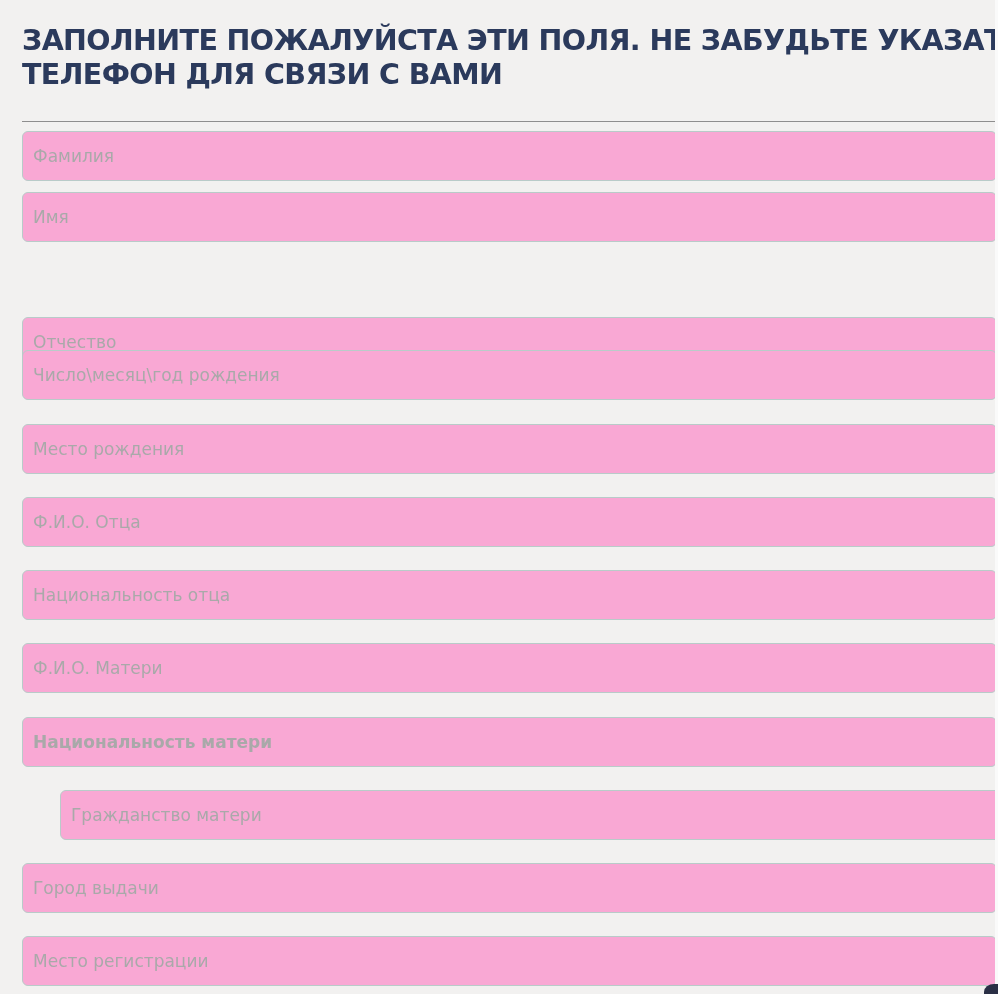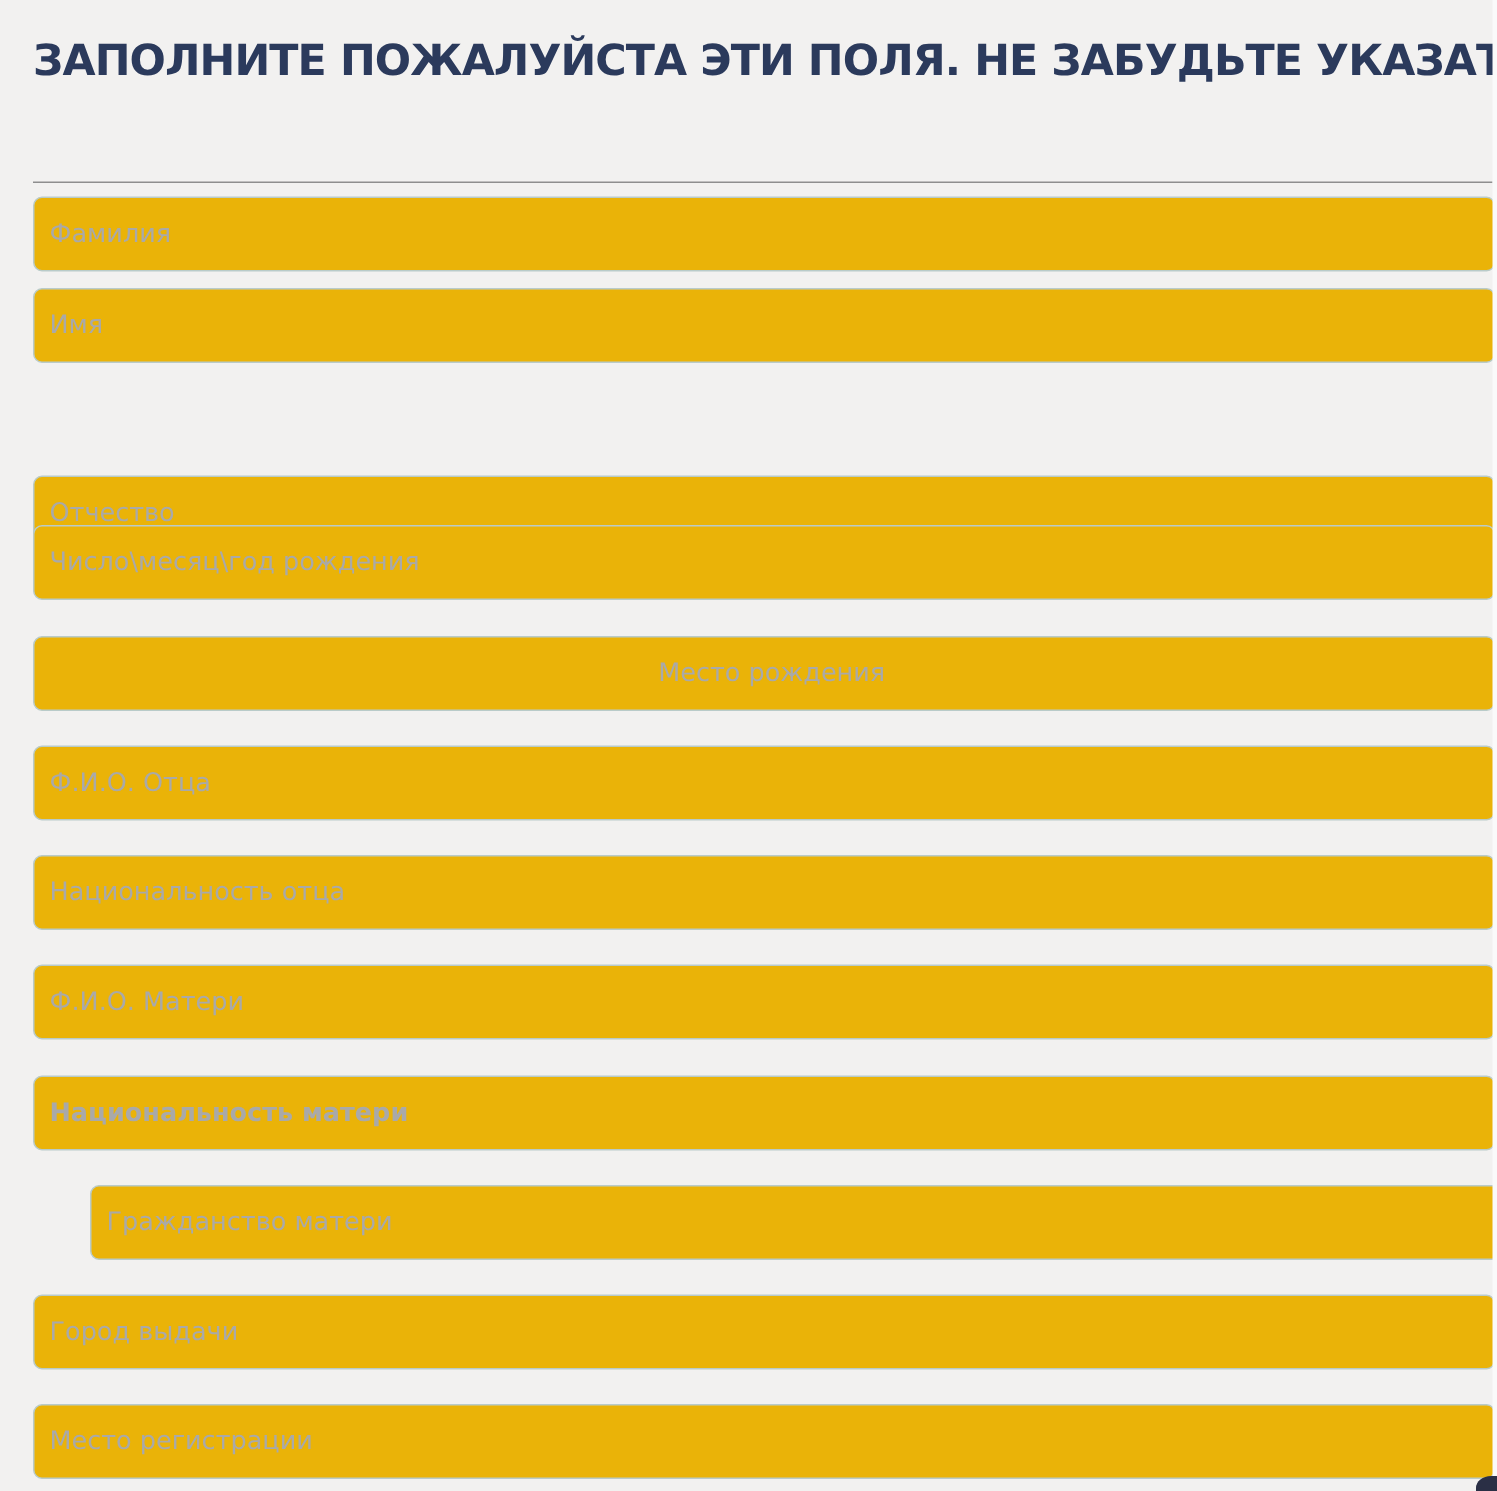--- a/index.html
+++ b/index.html
@@ -61,21 +61,21 @@
       left: 22px;
       top: 131px;
       width: 975px;
     }
     .field {
       position: absolute;
       left: 0;
       width: 975px;
       height: 50px;
       box-sizing: border-box;
-      background: #eab308;
+      background: #f9a8d4;
       border: 1px solid #b9cbc9;
       border-radius: 6px;
       padding: 0 0 0 10px;
       font-family: "DejaVu Sans", "Liberation Sans", sans-serif;
       font-size: 17px;
       color: #333;
       outline: none;
     }
     .field::placeholder {
       color: #a9a9a9;
@@ -90,30 +90,31 @@
       background: #2a2f45;
       border-top-left-radius: 10px 8px;
     }
   </style>
 </head>
 <body>
 
 <div class="page">
   <h2 class="form-title">
     <span>Заполните пожалуйста эти поля. Не забудьте указать</span>
+    <span>телефон для связи с вами</span>
   </h2>
 
   <div class="divider"></div>
 
   <div class="fields">
     <input class="field" style="top: 0px;" type="text" placeholder="Фамилия">
     <input class="field" style="top: 61px;" type="text" placeholder="Имя">
     <input class="field" style="top: 146px; margin-top: 40px;" type="text" placeholder="Отчество">
     <input class="field" style="top: 219px;" type="text" placeholder="Число\месяц\год рождения">
-    <input class="field" style="top: 293px; text-align: center;" type="text" placeholder="Место рождения">
+    <input class="field" style="top: 293px;" type="text" placeholder="Место рождения">
     <input class="field" style="top: 366px;" type="text" placeholder="Ф.И.О. Отца">
     <input class="field" style="top: 439px;" type="text" placeholder="Национальность отца">
     <input class="field" style="top: 512px;" type="text" placeholder="Ф.И.О. Матери">
     <input class="field" style="top: 586px; font-weight: bold;" type="text" placeholder="Национальность матери">
     <input class="field" style="top: 659px; margin-left: 38px;" type="text" placeholder="Гражданство матери">
     <input class="field" style="top: 732px;" type="text" placeholder="Город выдачи">
     <input class="field" style="top: 805px;" type="text" placeholder="Место регистрации">
   </div>
 </div>
 

